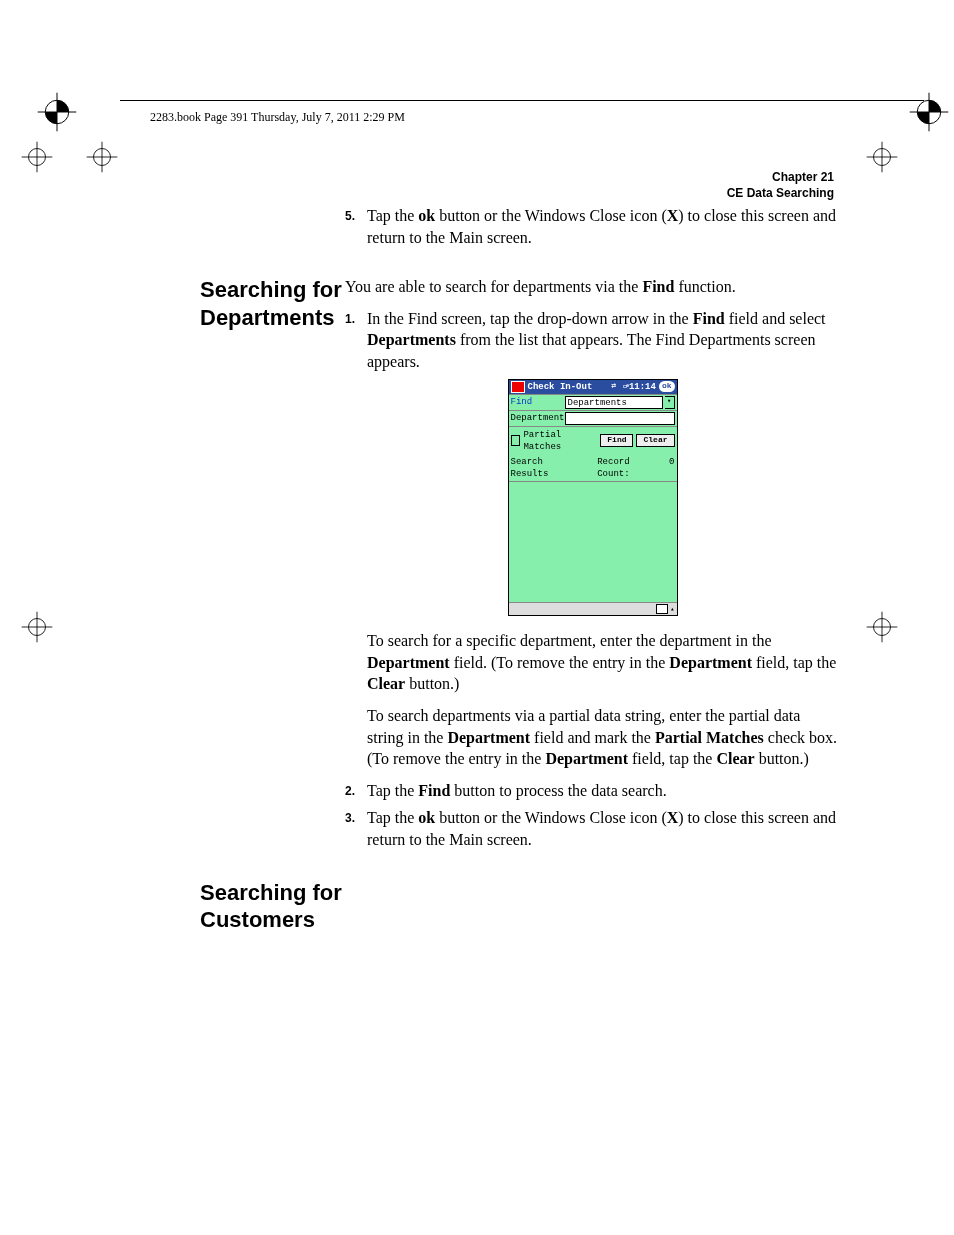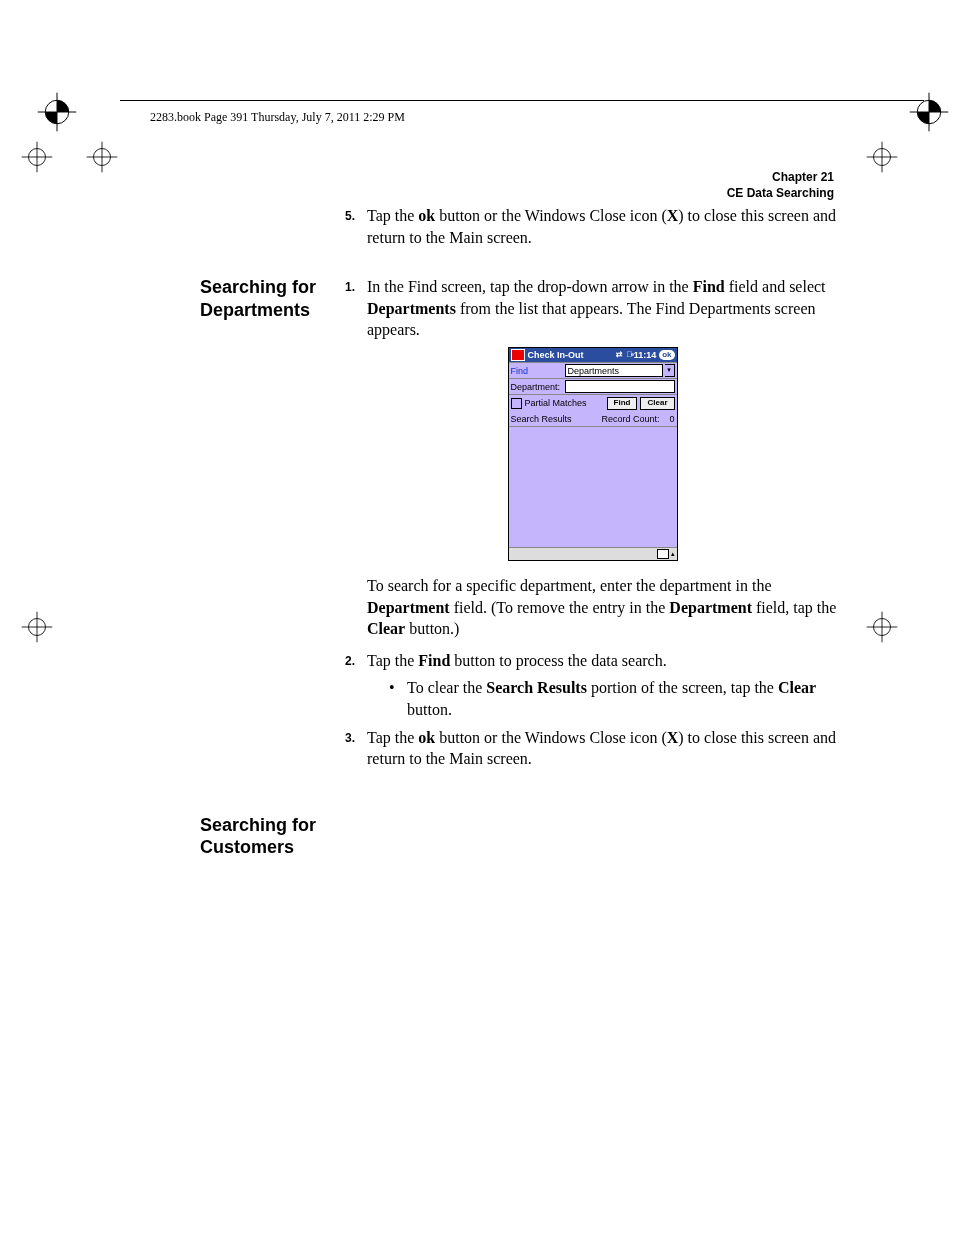--- a/index.html
+++ b/index.html
@@ -3,31 +3,31 @@
 <meta charset="utf-8">
 <style>
   html,body{margin:0;padding:0;background:#fff;font-family:"Times New Roman",Times,serif;color:#000;}
   .page{position:relative;width:954px;height:958px;box-sizing:border-box;}
   .crop-line-top{position:absolute;left:120px;right:30px;top:100px;border-top:1px solid #000;}
   .crop-line-bottom{position:absolute;left:120px;right:30px;top:1168px;border-top:1px solid #000;}
   .header-ref{position:absolute;left:150px;top:110px;font-size:12px;}
   .chapter-block{position:absolute;right:120px;top:170px;text-align:right;font-family:Arial,Helvetica,sans-serif;font-size:12px;font-weight:bold;line-height:1.3;}
   .content{position:absolute;left:200px;top:205px;width:640px;}
   .row{display:flex;align-items:flex-start;margin-bottom:4px;}
-  .side-col{width:145px;min-width:145px;font-family:Arial,Helvetica,sans-serif;font-weight:bold;font-size:18px;line-height:1.25;}
+  .side-col{width:145px;min-width:145px;font-family:Arial,Helvetica,sans-serif;font-weight:bold;font-size:22px;line-height:1.25;}
   .body-col{flex:1;font-size:16px;line-height:1.35;}
   .body-col p{margin:0 0 10px 0;}
   .body-col li{margin:0 0 8px 0;}
   .num{font-family:Arial,Helvetica,sans-serif;font-weight:bold;font-size:12px;display:inline-block;width:22px;vertical-align:top;padding-top:3px;}
   .li-body{display:inline-block;width:calc(100% - 26px);vertical-align:top;}
   .bullet-list{margin:6px 0 6px 22px;padding:0;list-style:none;}
   .bullet-list li{position:relative;padding-left:18px;margin-bottom:6px;}
   .bullet-list li::before{content:"•";position:absolute;left:0;top:0;}
   .screenshot-wrap{display:flex;justify-content:center;margin:6px 0 14px 0;}
-  .device{width:168px;border:1px solid #000;font-family:Liberation Sans, sans-serif;font-size:9px;background:#c4b5fd;}
+  .device{width:168px;border:1px solid #000;font-family:Liberation Mono, monospace;font-size:9px;background:#86efac;}
   .dev-title{display:flex;align-items:center;background:#2a4da0;color:#fff;font-weight:bold;padding:1px 2px;}
   .dev-title .flag{width:12px;height:10px;background:#e00;margin-right:3px;border:1px solid #fff;}
   .dev-title .spacer{flex:1;}
   .dev-title .icons{font-size:8px;letter-spacing:1px;}
   .dev-title .ok{background:#fff;color:#2a4da0;border-radius:7px;padding:0 3px;margin-left:3px;font-size:8px;}
   .dev-row{display:flex;align-items:center;border-top:1px solid #888;padding:1px 2px;gap:2px;}
   .dev-row .lbl{color:#13c;}
   .dev-row .field{flex:1;border:1px solid #000;height:11px;background:#fff;padding:0 2px;}
   .dev-row .dd{width:9px;height:11px;border:1px solid #000;border-left:none;text-align:center;line-height:9px;font-size:7px;}
   .dev-srch{display:flex;align-items:center;gap:3px;padding:2px;border-top:1px solid #888;}
@@ -159,20 +159,21 @@
         <div style="display:flex">
             <span class="num">5.</span>
             <span class="li-body">Tap the <b>ok</b> button or the Windows Close icon (<b>X</b>) to close this screen and return to the Main screen.</span>
           </div>
       </div>
     </div>
 
     <div class="row" style="margin-top:28px">
       <div class="side-col">Searching for Departments</div>
       <div class="body-col">
+        <p><span>You are able to search for departments via the </span><b>Find</b><span> function.</span></p>
         <div style="display:flex">
             <span class="num">1.</span>
             <span class="li-body">In the Find screen, tap the drop-down arrow in the <b>Find</b> field and select <b>Departments</b> from the list that appears. The Find Departments screen appears.</span>
           </div>
 
         <div class="screenshot-wrap">
           <div class="device">
             <div class="dev-title">
               <span class="flag"></span>
               <span>Check In-Out</span>
@@ -206,38 +207,38 @@
             <div class="dev-results"></div>
             <div class="dev-foot">
                 <span class="kb"></span>
                 <span class="arr">▴</span>
               </div>
           </div>
         </div>
 
         <div style="padding-left:22px">
           <p>To search for a specific department, enter the department in the <b>Department</b> field. (To remove the entry in the <b>Department</b> field, tap the <b>Clear</b> button.)</p>
+          <p>To search departments via a partial data string, enter the partial data string in the <b>Department</b> field and mark the <b>Partial Matches</b> check box. (To remove the entry in the <b>Department</b> field, tap the <b>Clear</b> button.)</p>
         </div>
 
         <div style="display:flex">
             <span class="num">2.</span>
             <span class="li-body">Tap the <b>Find</b> button to process the data search.</span>
           </div>
         <div style="padding-left:22px">
           <ul class="bullet-list">
-            <li>To clear the <b>Search Results</b> portion of the screen, tap the <b>Clear</b> button.</li>
           </ul>
         </div>
         <div style="display:flex">
             <span class="num">3.</span>
             <span class="li-body">Tap the <b>ok</b> button or the Windows Close icon (<b>X</b>) to close this screen and return to the Main screen.</span>
           </div>
       </div>
     </div>
 
-    <div class="row" style="margin-top:44px">
+    <div class="row" style="margin-top:28px">
       <div class="side-col">Searching for Customers</div>
     </div>
 
   </div>
 
   <div class="page-num">391</div>
 </div>
 
 </body></html>

